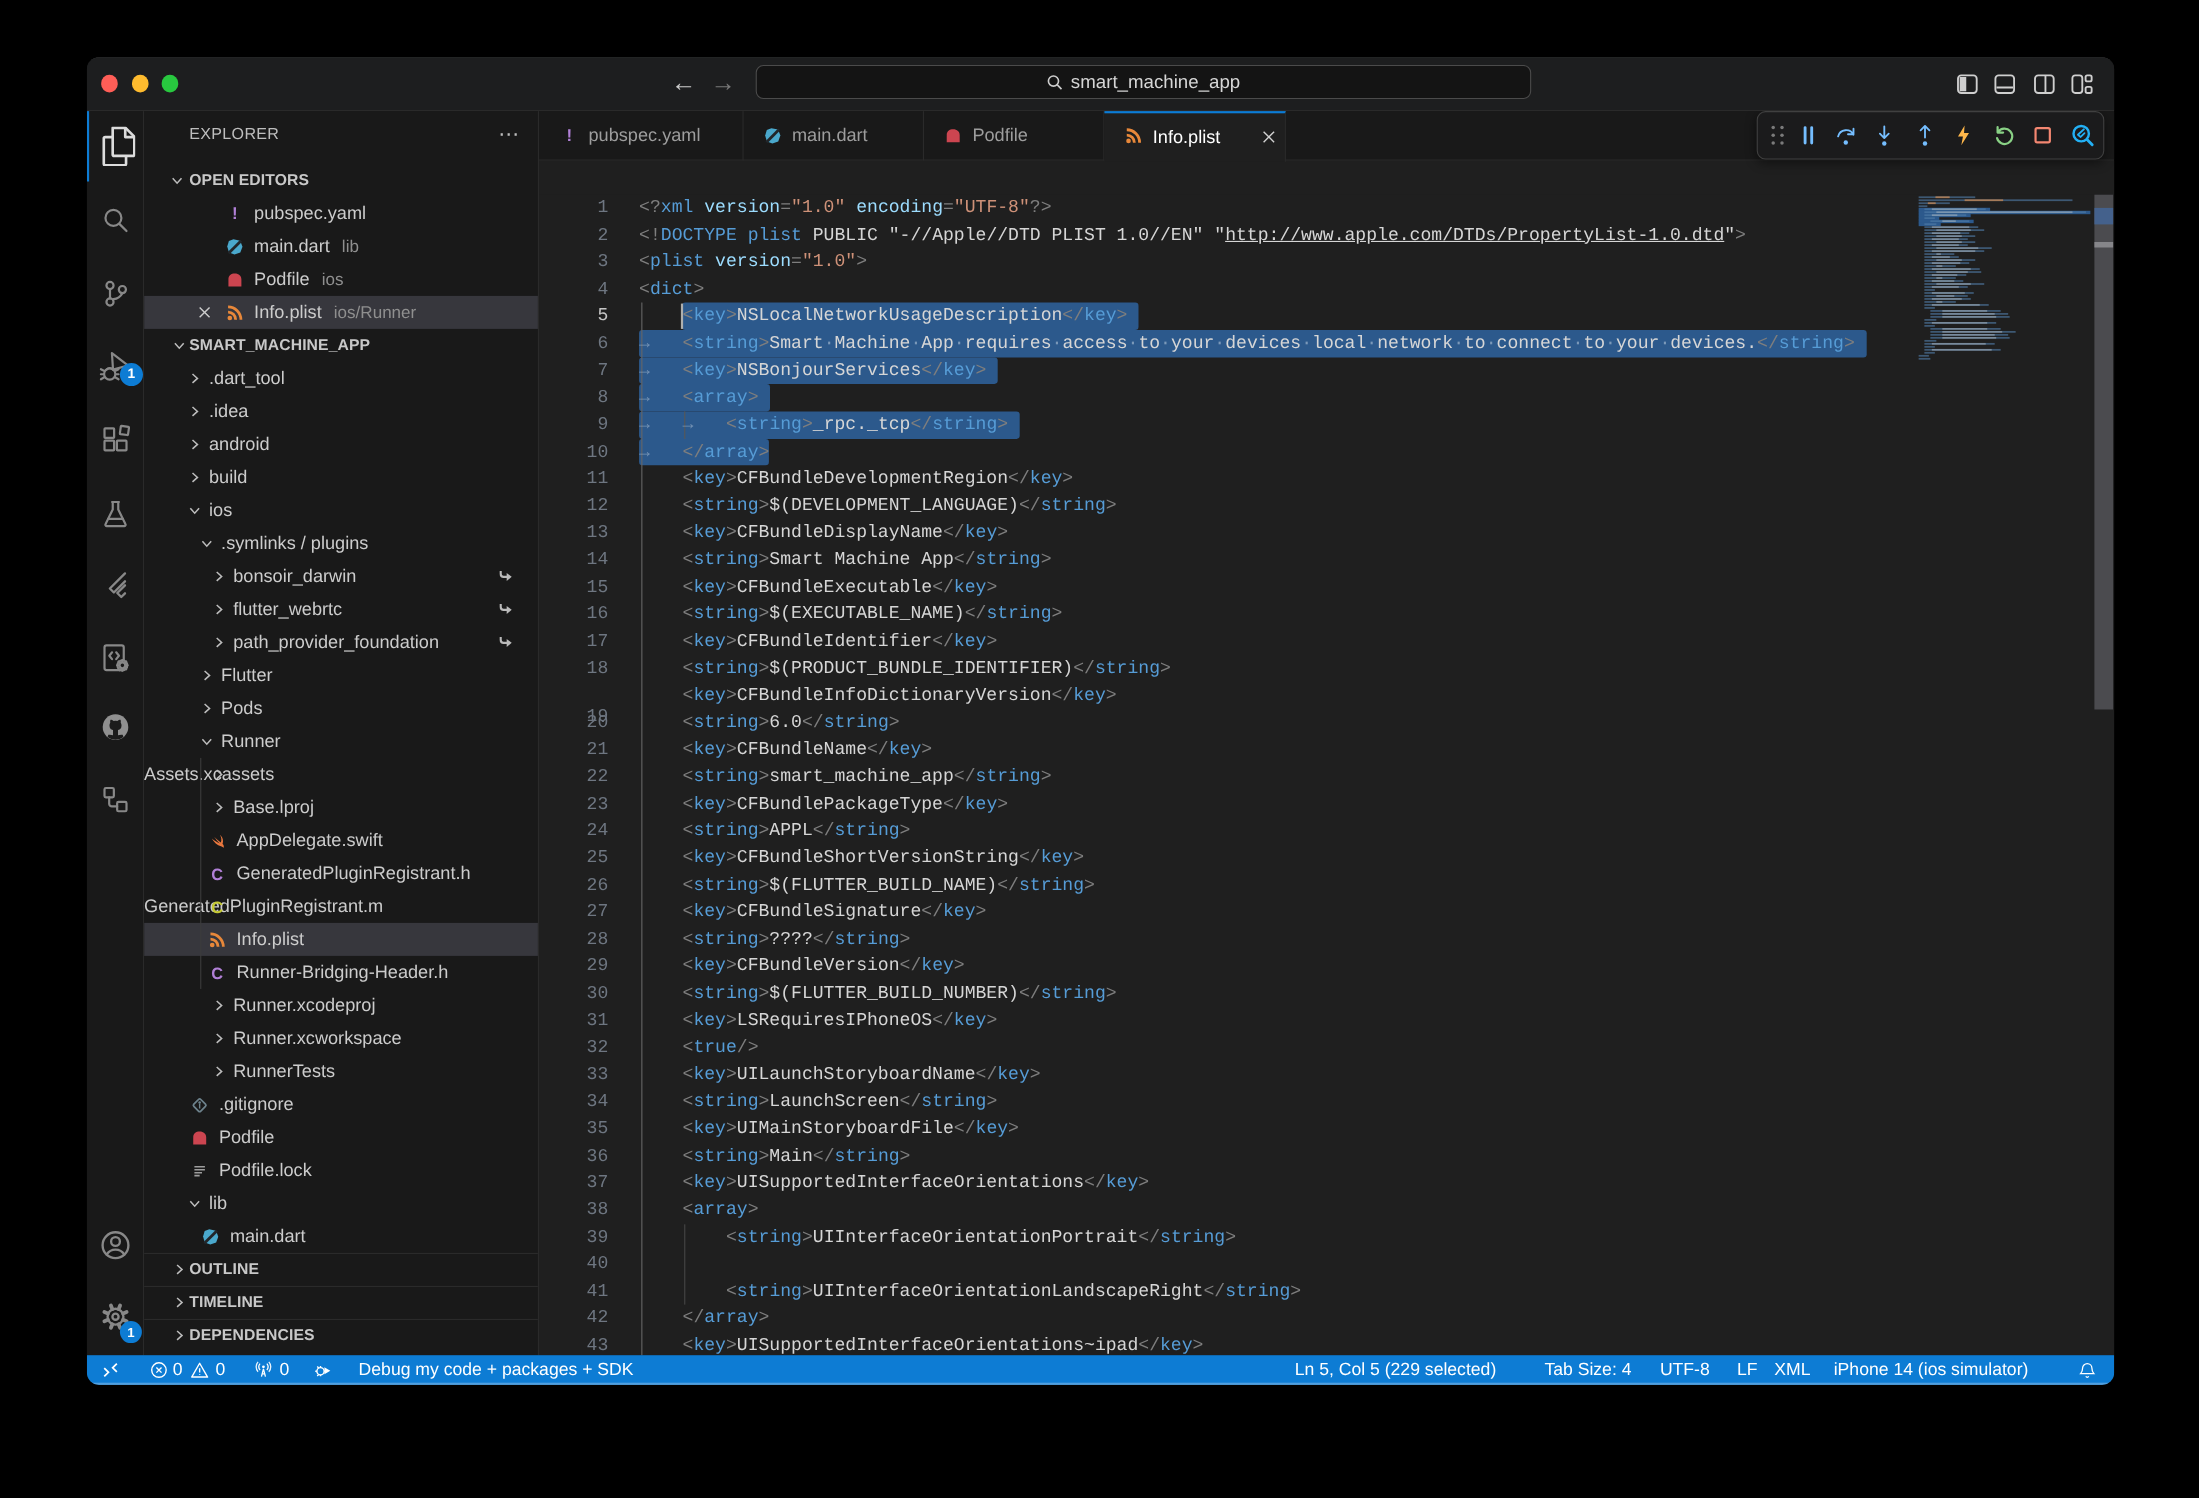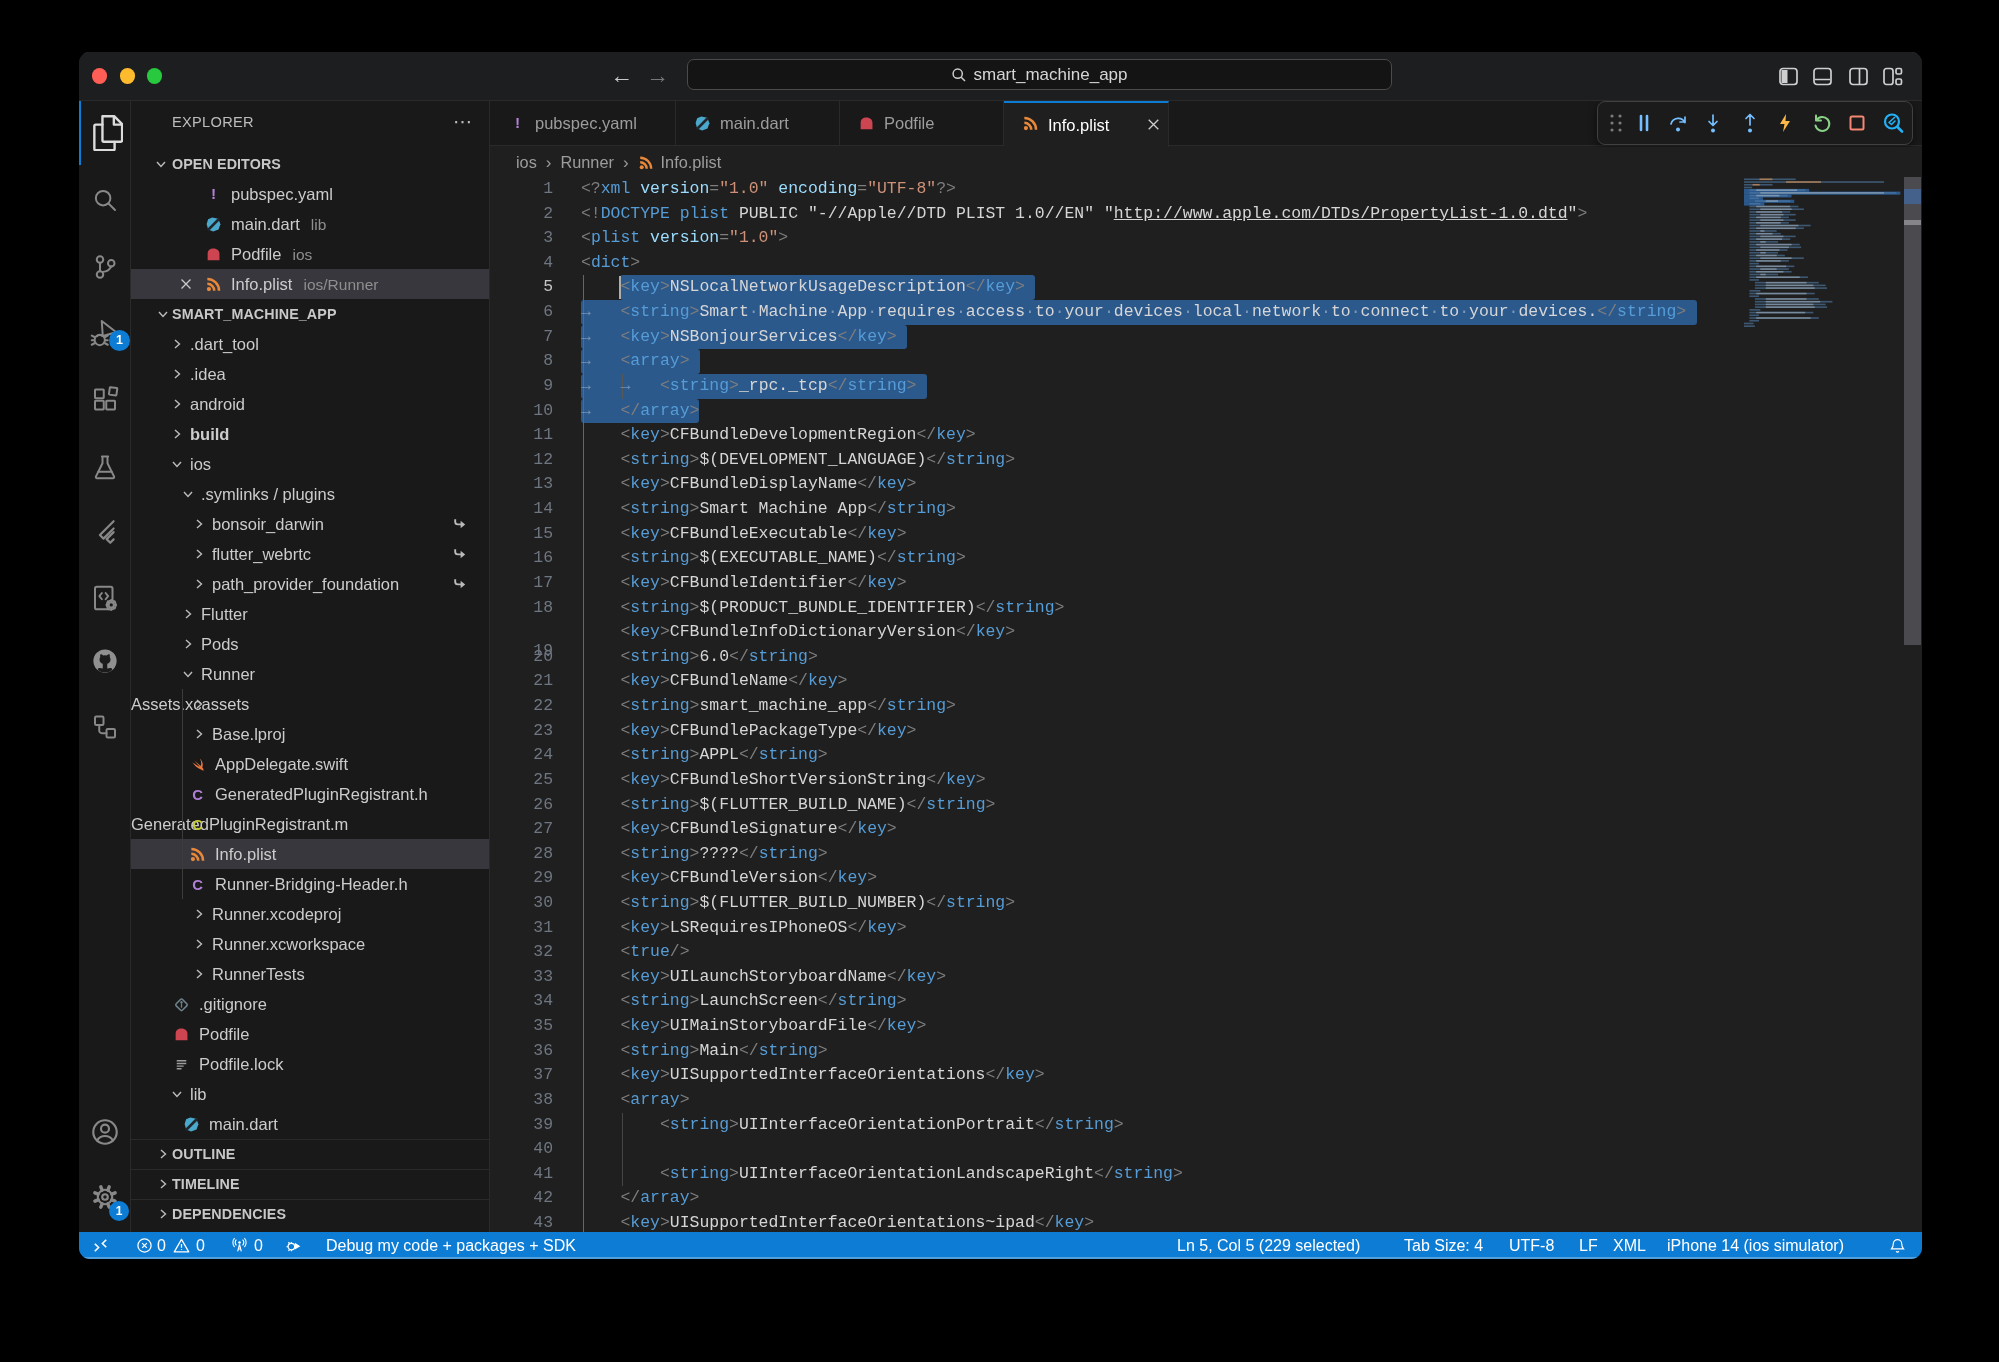--- a/index.html
+++ b/index.html
@@ -168,21 +168,21 @@
         <path d="M5 3 L9.5 7 L5 11"></path>
       </svg>
       <div class="row" style="top:258.4px;"><span style="margin-left:59px">.idea</span></div>
       <svg class="abs" style="left:39px;top:266.4px" width="14" height="14" viewBox="0 0 14 14" fill="none" stroke="#bcbcbc" stroke-width="1.4">
         <path d="M5 3 L9.5 7 L5 11"></path>
       </svg>
       <div class="row" style="top:288.4px;"><span style="margin-left:59px">android</span></div>
       <svg class="abs" style="left:39px;top:296.4px" width="14" height="14" viewBox="0 0 14 14" fill="none" stroke="#bcbcbc" stroke-width="1.4">
         <path d="M5 3 L9.5 7 L5 11"></path>
       </svg>
-      <div class="row" style="top:318.4px;font-weight:bold;"><span style="margin-left:59px">build</span></div>
+      <div class="row" style="top:318.4px;"><span style="margin-left:59px">build</span></div>
       <svg class="abs" style="left:39px;top:326.4px" width="14" height="14" viewBox="0 0 14 14" fill="none" stroke="#bcbcbc" stroke-width="1.4">
         <path d="M5 3 L9.5 7 L5 11"></path>
       </svg>
       <div class="row" style="top:348.4px;"><span style="margin-left:59px">ios</span></div>
       <svg class="abs" style="left:39px;top:356.4px" width="14" height="14" viewBox="0 0 14 14" fill="none" stroke="#bcbcbc" stroke-width="1.4">
         <path d="M3 5 L7 9.5 L11 5"></path>
       </svg>
       <div class="row" style="top:378.4px;"><span style="margin-left:70px">.symlinks / plugins</span></div>
       <svg class="abs" style="left:50px;top:386.4px" width="14" height="14" viewBox="0 0 14 14" fill="none" stroke="#bcbcbc" stroke-width="1.4">
         <path d="M3 5 L7 9.5 L11 5"></path>
@@ -369,24 +369,20 @@
         <path d="M6.5 9 a7 7 0 1 1 -1 5.5 M6 4.5 V9.5 H11" stroke-width="2"></path>
       </svg>
       <svg class="abs" style="left:1355px;top:10px" width="24" height="24" viewBox="0 0 24 24" fill="none" stroke="#f48771" stroke-width="1.7" stroke-linecap="round" stroke-linejoin="round">
         <rect x="5.5" y="5.5" width="13" height="13" rx="1.5" stroke-width="2"></rect>
       </svg>
       <svg class="abs" style="left:1391px;top:10px" width="24" height="24" viewBox="0 0 24 24" fill="none" stroke="#23b0f4" stroke-width="1.7" stroke-linecap="round" stroke-linejoin="round">
         <circle cx="11" cy="10.5" r="7" stroke-width="2.2"></circle>
         <path d="M16.5 16 L21 20.5" stroke-width="2.6"></path>
         <path d="M13.5 6.5 L8 11.5 L10.5 13.5 M14 10 L11 13" stroke-width="1.6"></path>
       </svg>
-      <div id="crumbs"><span style="margin-left:26px">ios</span><span class="bc">›</span>Runner<span class="bc">›</span><svg style="display:inline-block;vertical-align:-3px;margin-right:7px" width="16" height="16" viewBox="0 0 16 16">
-          <circle cx="3.7" cy="12.3" r="2.0" fill="#e8883a"></circle>
-          <path d="M2.2 7.3 a6.5 6.5 0 0 1 6.5 6.5 M2.2 2.8 a11 11 0 0 1 11 11" fill="none" stroke="#e8883a" stroke-width="2.4"></path>
-        </svg>Info.plist</div>
       <div id="code">
         <div class="sel" style="left:130.49px;top:98.48px;width:414.73px;height:24.62px"></div>
         <div class="sel" style="left:91.0px;top:123.1px;width:1115.62px;height:24.62px"></div>
         <div class="sel" style="left:91.0px;top:147.72px;width:325.89px;height:24.62px"></div>
         <div class="sel" style="left:91.0px;top:172.34px;width:118.59px;height:24.62px"></div>
         <div class="sel" style="left:91.0px;top:196.96px;width:345.63px;height:24.62px"></div>
         <div class="sel" style="left:91.0px;top:221.58px;width:118.46px;height:24.62px"></div>
         <div class="ig" style="left:92.5px;top:98.48px;height:960.2px;background:#666666;width:1.5px"></div>
         <div class="ig" style="left:131.99px;top:196.96px;height:24.62px;background:#585858"></div>
         <div class="ig" style="left:131.99px;top:935.56px;height:73.9px;background:#454545"></div>

